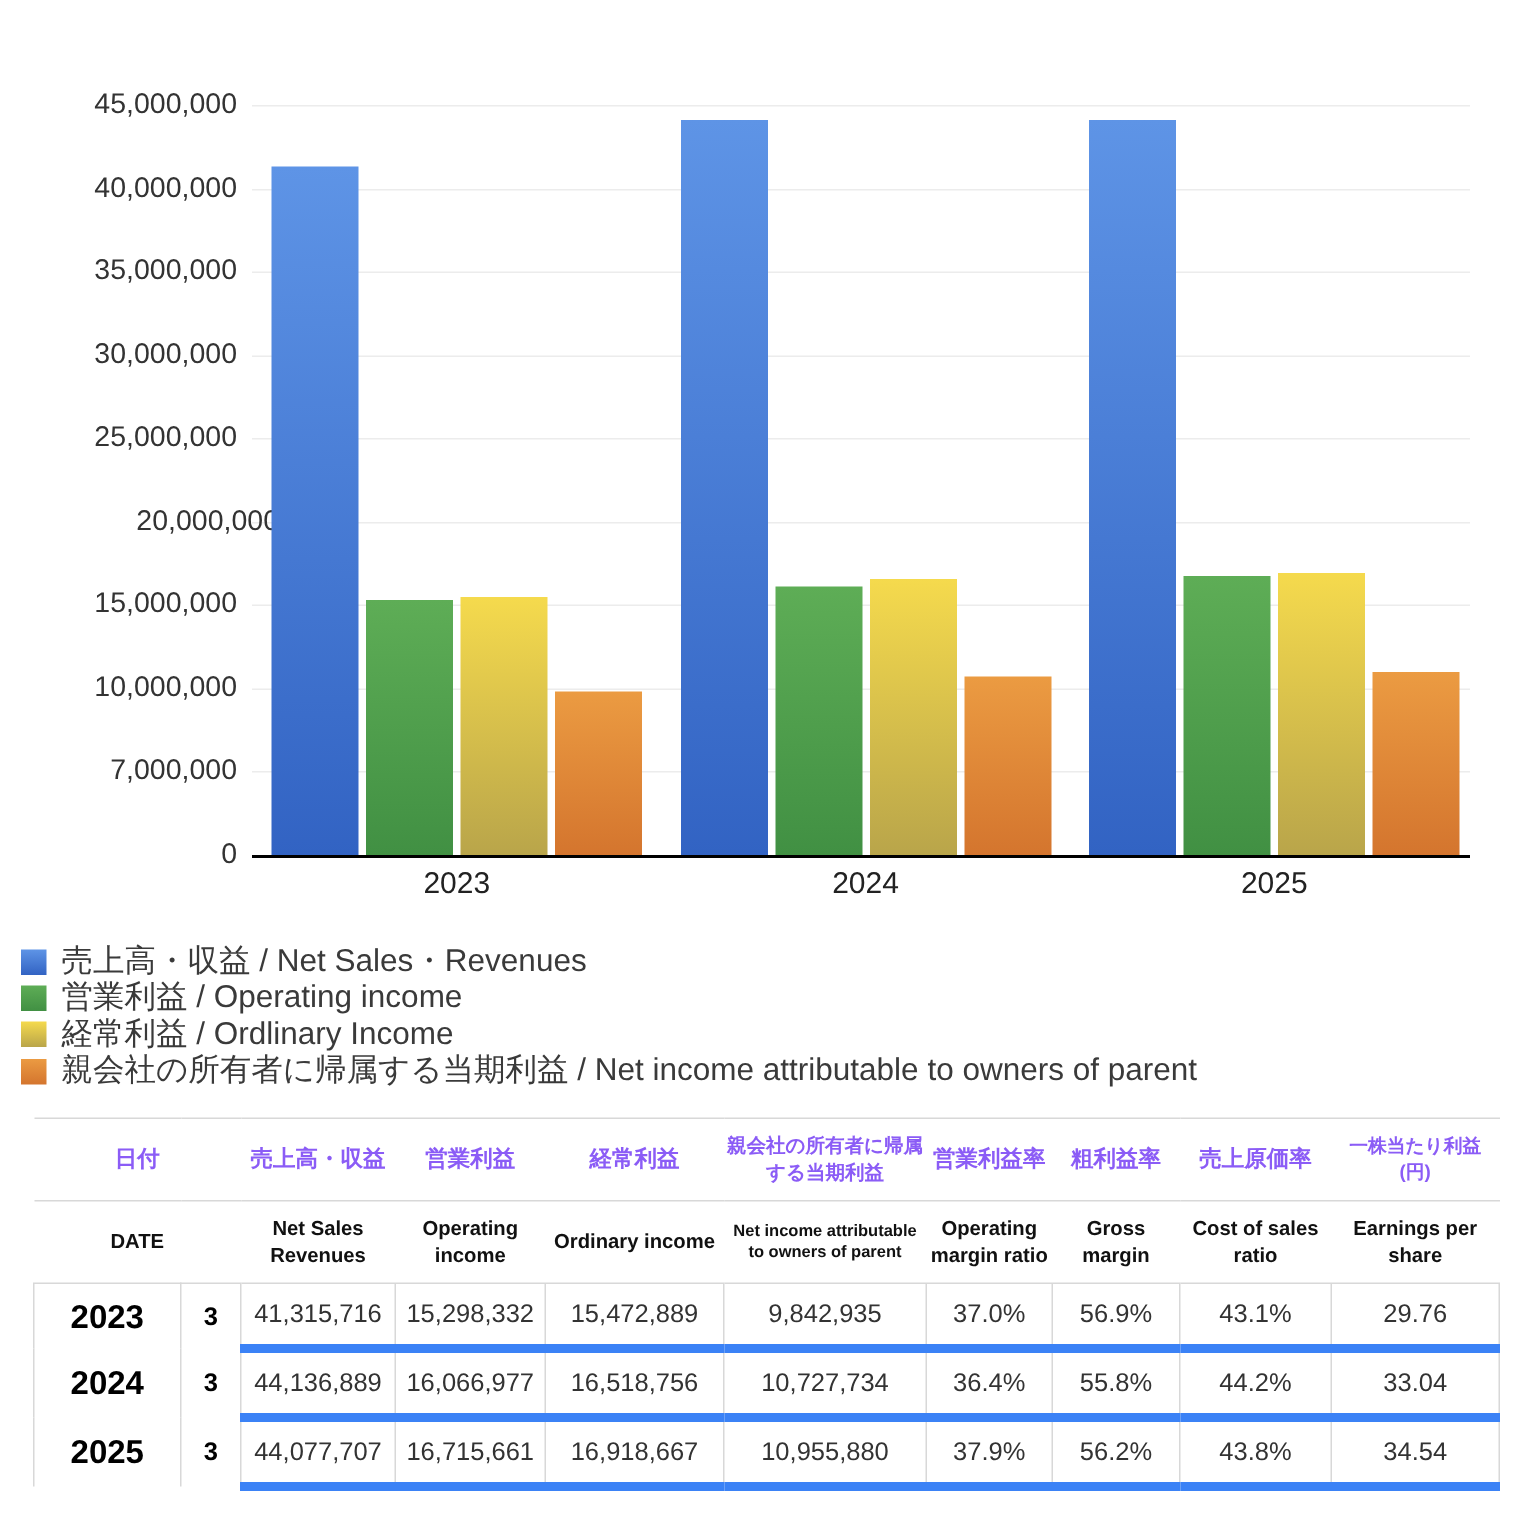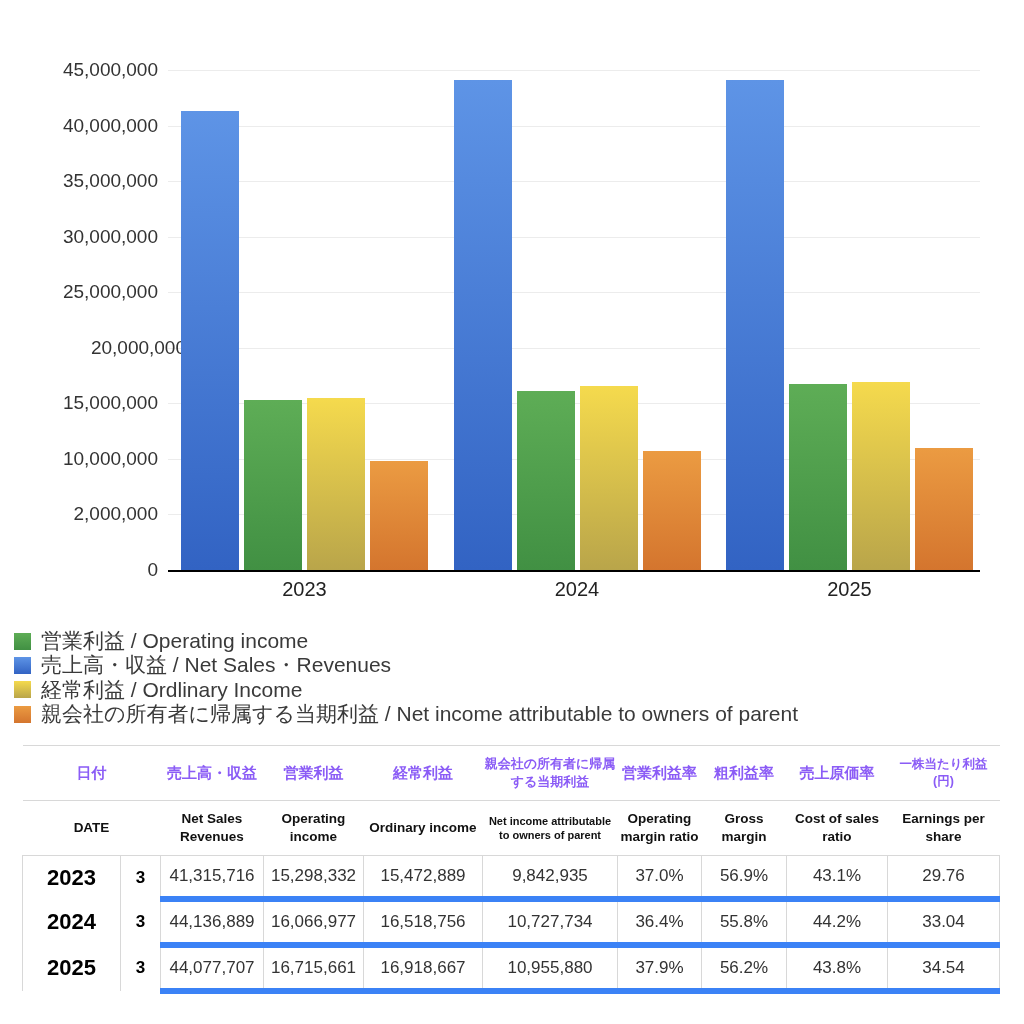--- a/index.html
+++ b/index.html
@@ -53,47 +53,47 @@
       <div class="ytick" style="top: 225.667px;">30,000,000</div>
       <div class="gridline" style="top: 292.222px; left: 150px; width: 812px;"></div>
       <div class="ytick" style="top: 281.222px;">25,000,000</div>
       <div class="gridline" style="top: 347.778px; left: 150px; width: 812px;"></div>
       <div class="ytick" style="top: 336.778px; padding-left: 28px;">20,000,000</div>
       <div class="gridline" style="top: 403.333px; left: 150px; width: 812px;"></div>
       <div class="ytick" style="top: 392.333px;">15,000,000</div>
       <div class="gridline" style="top: 458.889px; left: 150px; width: 812px;"></div>
       <div class="ytick" style="top: 447.889px;">10,000,000</div>
       <div class="gridline" style="top: 514.444px; left: 150px; width: 812px;"></div>
-      <div class="ytick" style="top: 503.444px;">2,000,000</div>
+      <div class="ytick" style="top: 503.444px;">7,000,000</div>
       <div class="ytick" style="top: 559px;">0</div>
       <div class="axis-line" style="top: 570px; left: 150px; width: 812px;"></div>
       <div class="bar" style="left: 163px; top: 111px; width: 58px; height: 459px; background: linear-gradient(rgb(94, 148, 230), rgb(50, 99, 195));"></div>
       <div class="bar" style="left: 226px; top: 400px; width: 58px; height: 170px; background: linear-gradient(rgb(94, 173, 86), rgb(65, 144, 67));"></div>
       <div class="bar" style="left: 289px; top: 398px; width: 58px; height: 172px; background: linear-gradient(rgb(245, 218, 77), rgb(185, 165, 74));"></div>
       <div class="bar" style="left: 352px; top: 461px; width: 58px; height: 109px; background: linear-gradient(rgb(235, 155, 66), rgb(212, 117, 46));"></div>
       <div class="xtick" style="left: 163px; width: 247px; top: 578px;">2023</div>
       <div class="bar" style="left: 435.5px; top: 80px; width: 58px; height: 490px; background: linear-gradient(rgb(94, 148, 230), rgb(50, 99, 195));"></div>
       <div class="bar" style="left: 498.5px; top: 391px; width: 58px; height: 179px; background: linear-gradient(rgb(94, 173, 86), rgb(65, 144, 67));"></div>
       <div class="bar" style="left: 561.5px; top: 386px; width: 58px; height: 184px; background: linear-gradient(rgb(245, 218, 77), rgb(185, 165, 74));"></div>
       <div class="bar" style="left: 624.5px; top: 451px; width: 58px; height: 119px; background: linear-gradient(rgb(235, 155, 66), rgb(212, 117, 46));"></div>
       <div class="xtick" style="left: 435.5px; width: 247px; top: 578px;">2024</div>
       <div class="bar" style="left: 708px; top: 80px; width: 58px; height: 490px; background: linear-gradient(rgb(94, 148, 230), rgb(50, 99, 195));"></div>
       <div class="bar" style="left: 771px; top: 384px; width: 58px; height: 186px; background: linear-gradient(rgb(94, 173, 86), rgb(65, 144, 67));"></div>
       <div class="bar" style="left: 834px; top: 382px; width: 58px; height: 188px; background: linear-gradient(rgb(245, 218, 77), rgb(185, 165, 74));"></div>
       <div class="bar" style="left: 897px; top: 448px; width: 58px; height: 122px; background: linear-gradient(rgb(235, 155, 66), rgb(212, 117, 46));"></div>
       <div class="xtick" style="left: 708px; width: 247px; top: 578px;">2025</div>
     </div>
   <div id="legend">
       <div class="legend-row">
+        <div class="legend-swatch" style="background: linear-gradient(rgb(94, 148, 230), rgb(50, 99, 195));"></div>
+        <div class="legend-label">売上高・収益 / Net Sales・Revenues</div>
+      </div>
+      <div class="legend-row">
         <div class="legend-swatch" style="background: linear-gradient(rgb(94, 173, 86), rgb(65, 144, 67));"></div>
         <div class="legend-label">営業利益 / Operating income</div>
-      </div>
-      <div class="legend-row">
-        <div class="legend-swatch" style="background: linear-gradient(rgb(94, 148, 230), rgb(50, 99, 195));"></div>
-        <div class="legend-label">売上高・収益 / Net Sales・Revenues</div>
       </div>
       <div class="legend-row">
         <div class="legend-swatch" style="background: linear-gradient(rgb(245, 218, 77), rgb(185, 165, 74));"></div>
         <div class="legend-label">経常利益 / Ordlinary Income</div>
       </div>
       <div class="legend-row">
         <div class="legend-swatch" style="background: linear-gradient(rgb(235, 155, 66), rgb(212, 117, 46));"></div>
         <div class="legend-label">親会社の所有者に帰属する当期利益 / Net income attributable to owners of parent</div>
       </div>
     </div>

